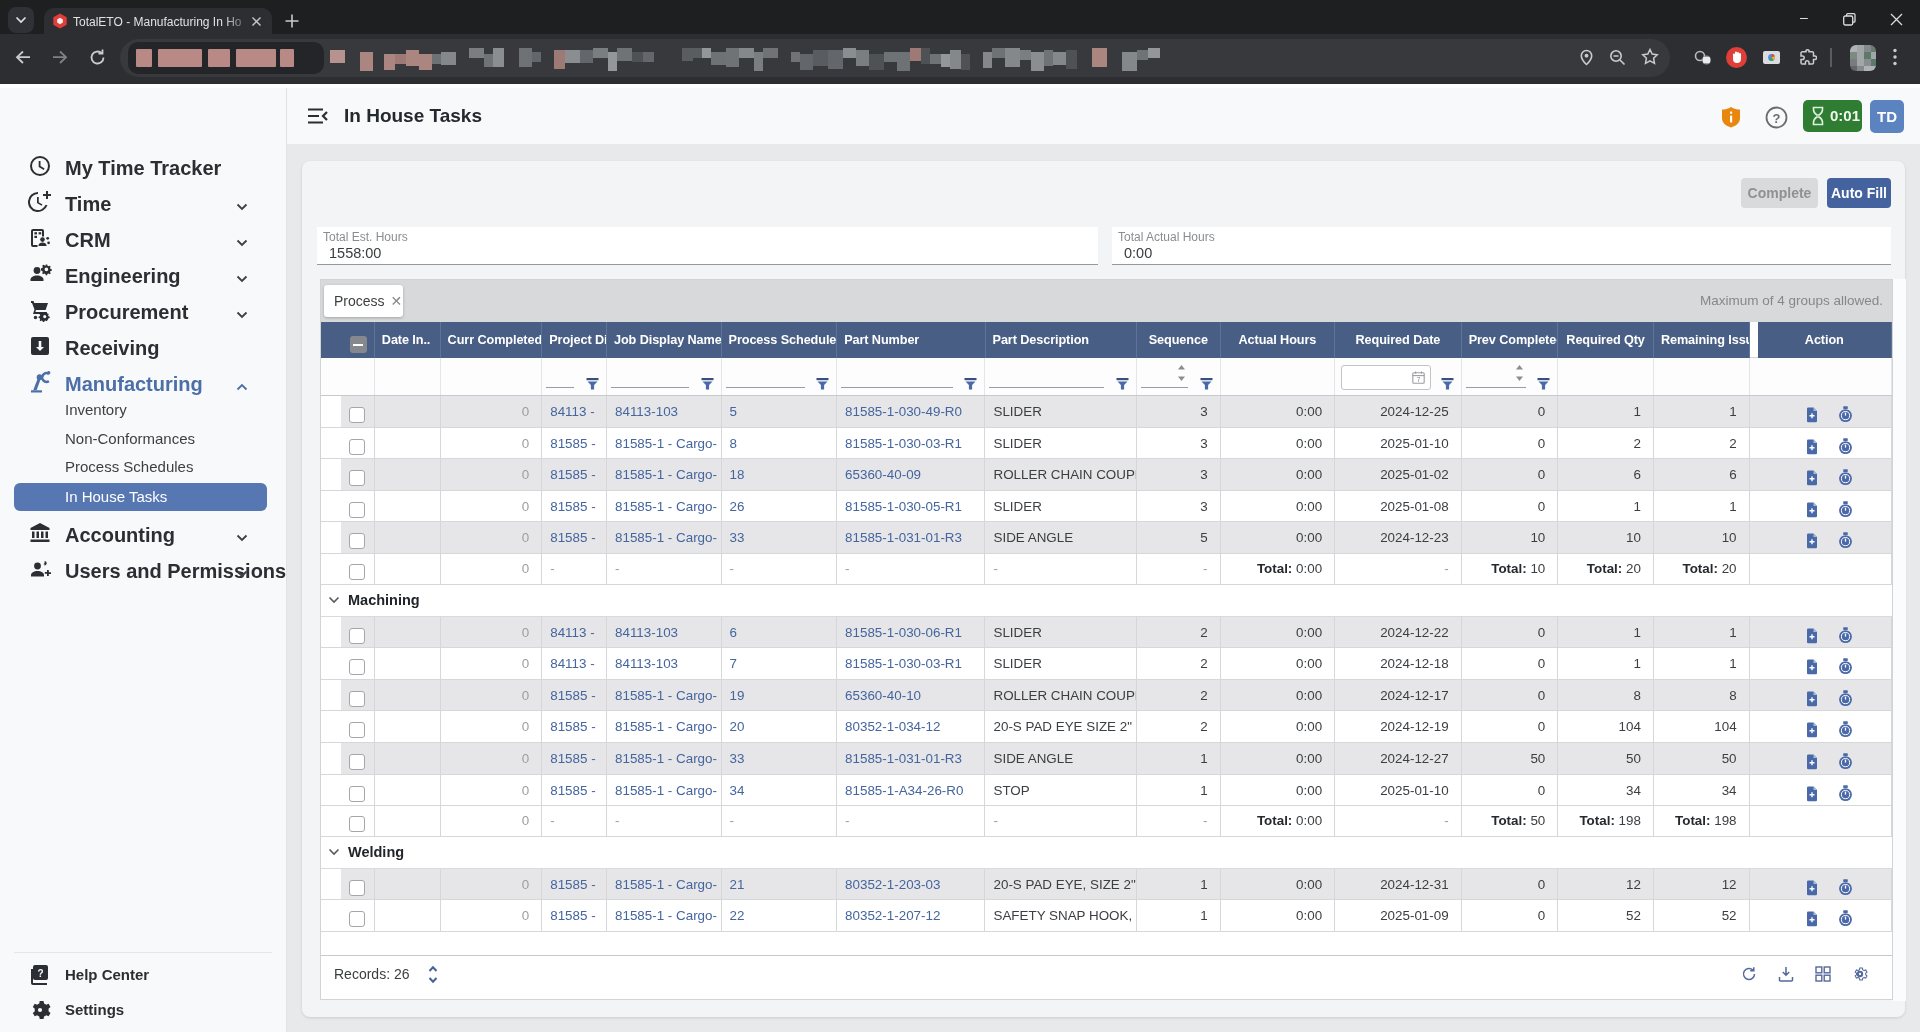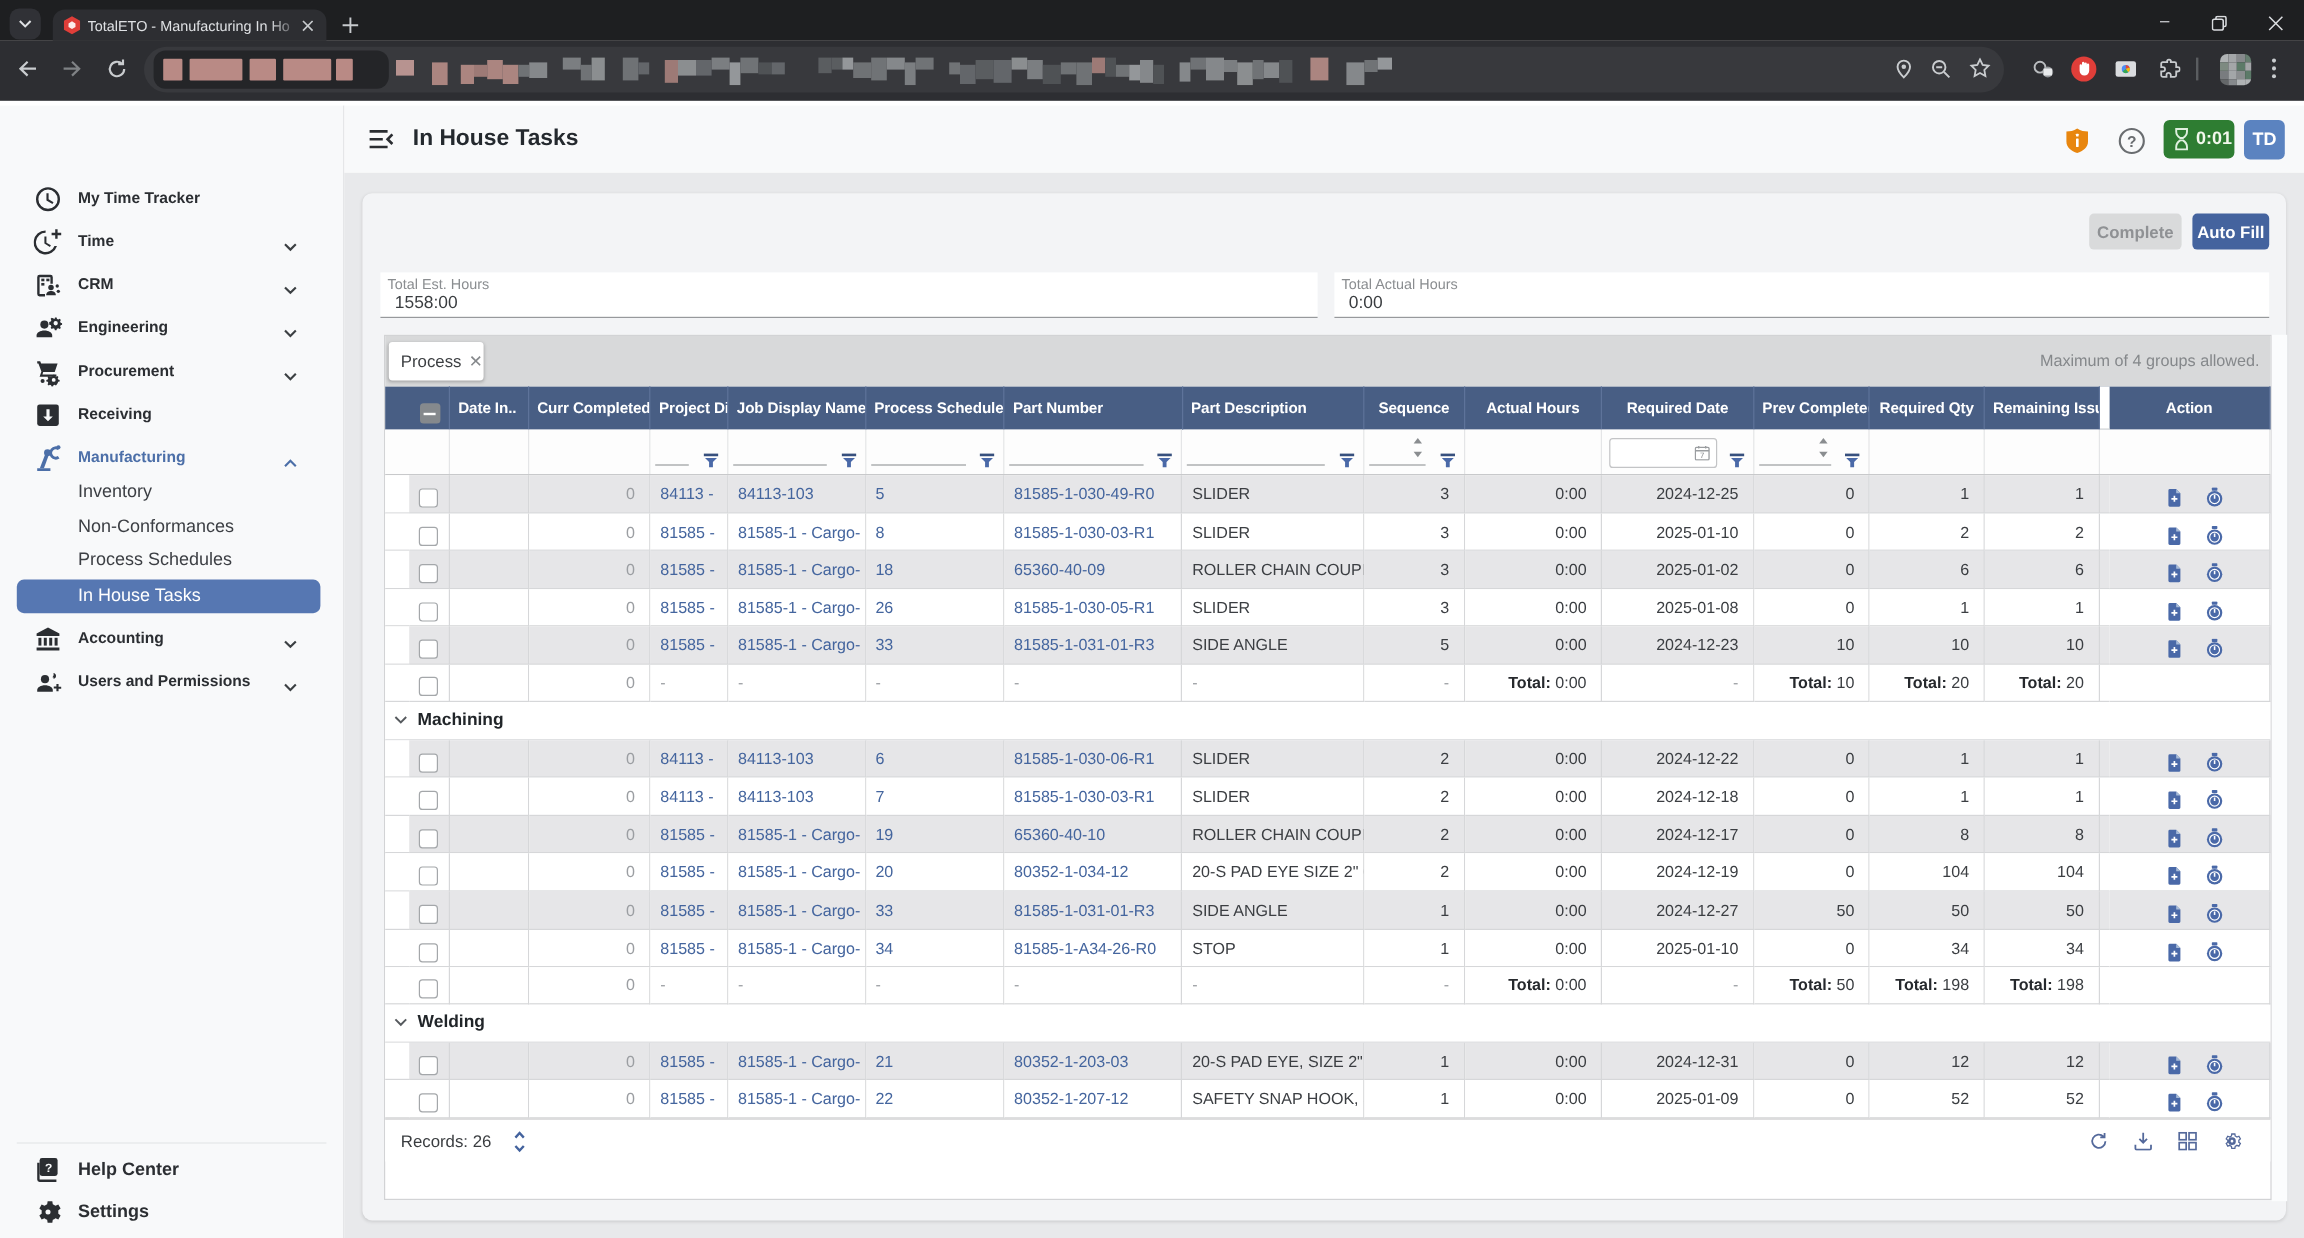--- a/index.html
+++ b/index.html
@@ -21,21 +21,21 @@
 
 #sidebar { position:absolute; left:0; top:88px; width:287px; height:944px; background:#f8f9fa; border-right:1px solid #e0e2e4; }
 #logo { position:absolute; left:0; top:0; width:286px; height:56px; border-bottom:1px solid #e4e6e8; }
 #topbar { position:absolute; left:287px; top:88px; width:1633px; height:56px; background:#f8f9fa; }
 #page { position:absolute; left:287px; top:144px; width:1633px; height:888px; background:#e8e9eb; }
 #card { position:absolute; left:15px; top:17px; width:1603px; height:856px; background:#f3f4f6; border-radius:8px;
   box-shadow:0 1px 3px rgba(0,0,0,0.12);padding-left:12px; }
 
 .nav { position:absolute; left:0; width:287px; height:36px; }
 .nav .nico { position:absolute; left:28px; top:6px; }
-.nav .nlab { position:absolute; left:65px; top:9px; font-size:13px; font-weight:bold; color:#2b2e32; }
+.nav .nlab { position:absolute; left:65px; top:9px; font-size:20px; font-weight:bold; color:#2b2e32; }
 .nav .nchev { position:absolute; left:236px; top:13px; }
 .sub { position:absolute; left:65px; height:28px; font-size:15px; color:#3c3f44; line-height:26px; }
 .sel { position:absolute; left:14px; width:253px; height:28px; background:#5677b2; border-radius:6px; color:#fff;
   font-size:15px; line-height:28px; padding-left:51px; }
 .bnav { position:absolute; left:0; width:287px; height:36px; }
 .bnav .nico { position:absolute; left:28px; top:6px; }
 .bnav .nlab { position:absolute; left:65px; top:9px; font-size:15px; font-weight:bold; color:#2b2e32; }
 
 
 #grid { position:absolute; left:18px; top:118px; width:1573px; height:721px; background:#fff;
@@ -73,21 +73,21 @@
 .c.nb { border-right:none; }
 .c.r { text-align:right; padding-right:12px; padding-left:0; }
 .c.link { color:#44659e; }
 .c.gray { color:#9b9ea2; }
 .c b { font-weight:bold; color:#26292d; }
 .c.cbc { padding-left:8px; }
 .cb { display:inline-block; width:16px; height:16px; background:#fff; border:1.5px solid #a4a7aa; border-radius:3px;
   position:relative; top:7px; }
 .c.action { text-align:center; padding:0; }
 .c.action svg { position:relative; top:7px; margin:0 9px; left:4px; }
-#gfooter { position:relative; width:100%; height:36px; background:#fff; border-top:1px solid #c8c9cb; }
+#gfooter { position:relative; width:100%; height:36px; background:#fff; border-top:1px solid #c8c9cb;margin-top:23px; }
 #gfooter .rec { position:absolute; left:13px; top:0; line-height:36px; font-size:14px; color:#3a3d40; }
 #gfooter .sorter { position:absolute; left:106px; top:9px; }
 #gfooter .ficons { position:absolute; right:24px; top:10px; display:flex; gap:21px; }
 </style></head>
 <body>
 
 <div id="frame"></div>
 <div id="toolbar"></div>
 <div id="tab">
  <svg style="position:absolute;left:8px;top:5px" width="16" height="16" viewBox="0 0 16 16">

